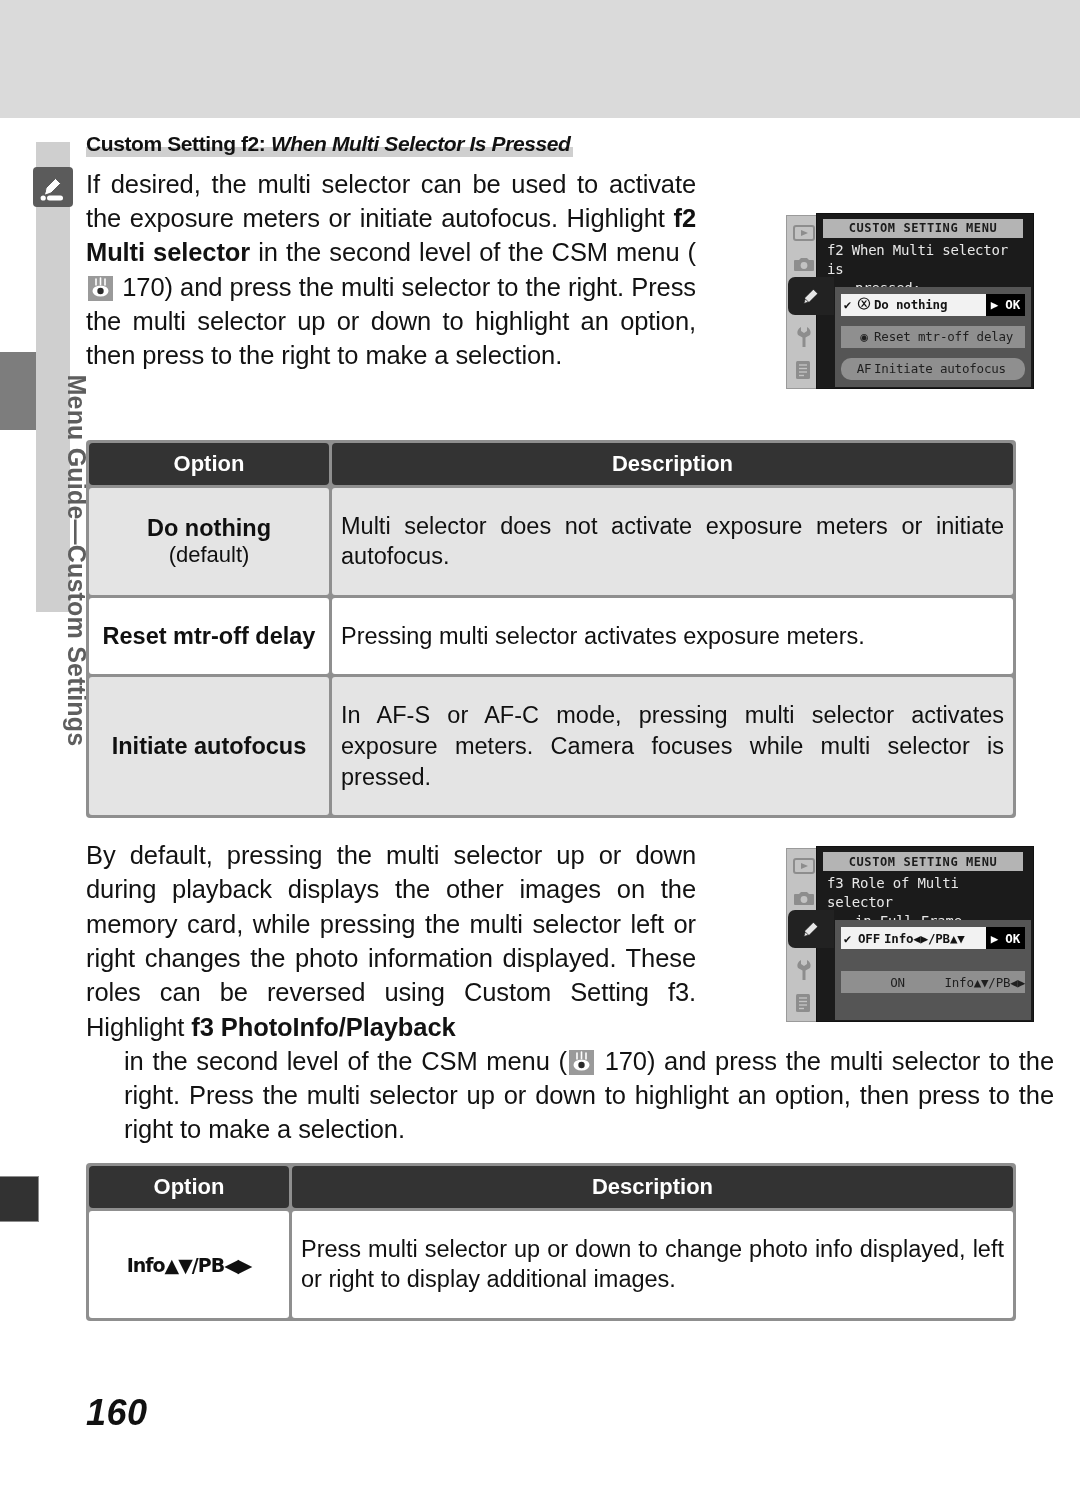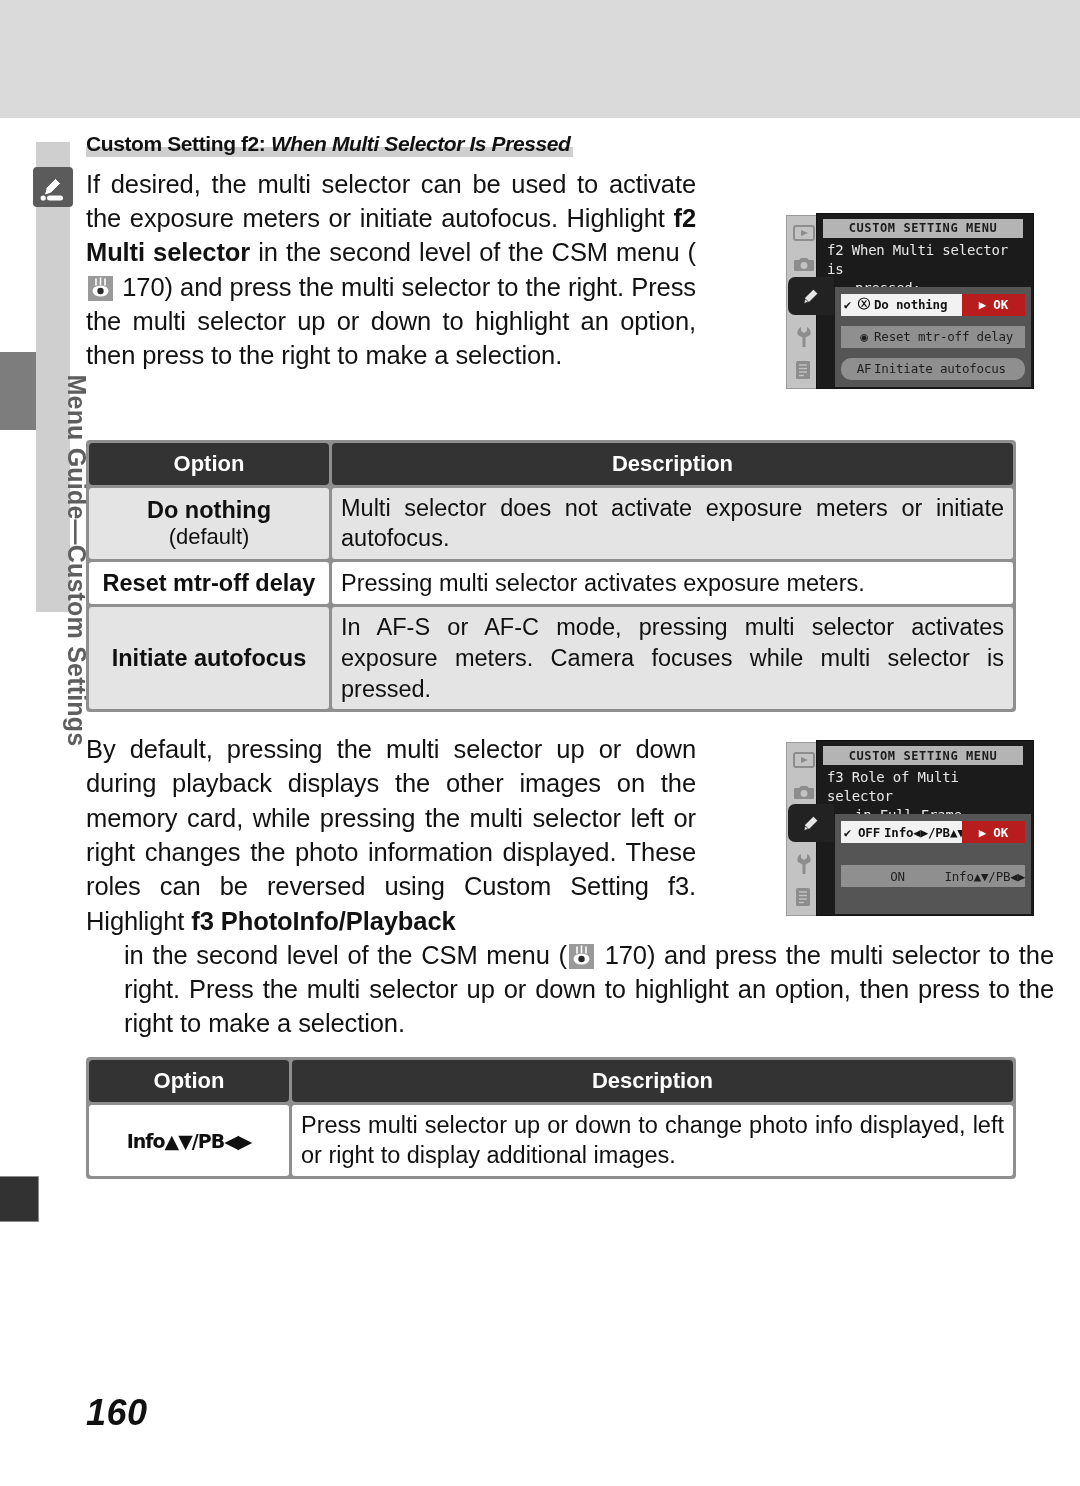--- a/index.html
+++ b/index.html
@@ -135,24 +135,24 @@
   }
   .lcd-row{
     position:absolute;left:6px;width:184px;height:22px;
     display:flex;align-items:center;
     font-size:12.5px;letter-spacing:-0.2px;
   }
   .lcd-row.sel{background:#f2f2f2;color:#141414;font-weight:bold;}
   .lcd-row.unsel{background:#8f8f8f;color:#1f1f1f;}
   .lcd-ok{
     position:absolute;right:0;top:0;height:22px;
-    background:#b91c1c;color:#fff;
+    background:#000000;color:#fff;
     font-size:12.5px;font-weight:bold;
     display:flex;align-items:center;gap:3px;
-    padding:0 17px;
+    padding:0 5px;
   }
   .lcd-check{width:13px;display:inline-block;text-align:center;}
   .lcd-glyph{width:20px;display:inline-block;text-align:center;}
 
   
   table.opt{
     border-collapse:separate;
     border-spacing:3px;
     width:930px;
     table-layout:fixed;
@@ -163,21 +163,21 @@
   table.opt th{
     background:#333333;color:#ffffff;
     font-size:22px;font-weight:bold;
     padding:8px 4px;
     border-radius:4px;
     text-align:center;
   }
   table.opt td{
     background:#e4e4e4;
     font-size:23.5px;
-    padding:5px 9px;
+    padding:23px 9px;
     vertical-align:middle;
     line-height:1.3;
     border-radius:3px;
     color:#101010;
   }
   table.opt td.white{background:#ffffff;}
   table.opt td.optcell{
     text-align:center;font-weight:bold;
     font-size:23.5px;
     padding:6px 4px;

